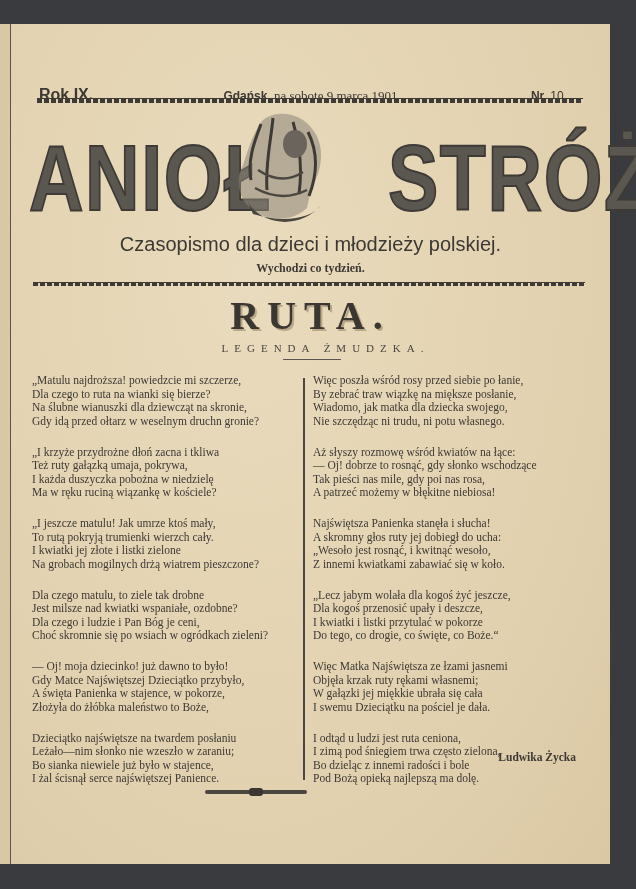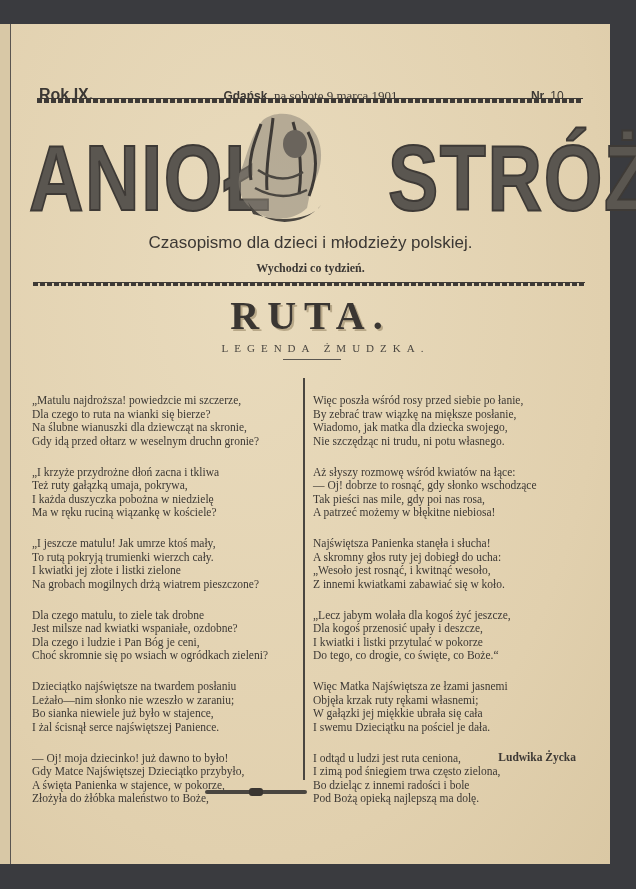--- a/index.html
+++ b/index.html
@@ -44,39 +44,39 @@
     transform:scaleY(1.0) scaleX(0.82);
     -webkit-text-stroke:2px #3e3a36;
   }
   .title .word.w1 { transform-origin:left center; }
   .title .word.w2 { transform-origin:right center; }
   .angel {
     position:absolute; left:222px; top:86px; width:100px; height:118px;
   }
   .subtitle {
     position:absolute; top:209px; left:0; width:599px; text-align:center;
-    font-family:"Liberation Sans", sans-serif; font-size:17px; color:#3c3834;
+    font-family:"Liberation Sans", sans-serif; font-size:20px; color:#3c3834;
   }
   .weekly {
     position:absolute; top:237px; left:0; width:599px; text-align:center;
     font-family:"Liberation Serif", serif; font-weight:bold; font-size:12px; color:#3c3834;
   }
   .poem-title {
     position:absolute; top:268px; left:0; width:599px; text-align:center;
     font-family:"Liberation Serif", serif; font-weight:bold; font-size:40px;
     letter-spacing:8px; color:#3a3632;
     text-shadow:2px 2px 0 #b8a888;
   }
   .poem-sub {
     position:absolute; top:318px; left:15px; width:599px; text-align:center;
     font-family:"Liberation Serif", serif; font-size:11px; letter-spacing:6px; color:#4a4640;
   }
   .short-rule { position:absolute; top:335px; left:272px; width:58px; border-top:1px solid #5a5650; }
   .col {
-    position:absolute; top:370px; width:285px;
+    position:absolute; top:350px; width:285px;
     font-family:"Liberation Serif", serif; font-size:11.5px; line-height:13.5px; color:#3c3834;
   }
   .col.left { left:21px; }
   .col.right { left:302px; }
   .stanza { margin:0 0 17.5px 0; }
   .stanza div { white-space:nowrap; }
   .col-divider { position:absolute; left:292px; top:354px; height:402px; border-left:2px solid #4a4640; }
   .signature {
     position:absolute; top:727px; right:34px;
     font-family:"Liberation Serif", serif; font-weight:bold; font-size:11.5px; color:#3c3834;
@@ -150,31 +150,31 @@
       <div>I kwiatki jej złote i listki zielone</div>
       <div>Na grobach mogilnych drżą wiatrem pieszczone?</div>
     </div>
     <div class="stanza">
       <div>Dla czego matulu, to ziele tak drobne</div>
       <div>Jest milsze nad kwiatki wspaniałe, ozdobne?</div>
       <div>Dla czego i ludzie i Pan Bóg je ceni,</div>
       <div>Choć skromnie się po wsiach w ogródkach zieleni?</div>
     </div>
     <div class="stanza">
+      <div>— Oj! moja dziecinko! już dawno to było!</div>
+      <div>Gdy Matce Najświętszej Dzieciątko przybyło,</div>
+      <div>A święta Panienka w stajence, w pokorze,</div>
+      <div>Złożyła do żłóbka maleństwo to Boże,</div>
+    </div>
+    <div class="stanza">
       <div>Dzieciątko najświętsze na twardem posłaniu</div>
       <div>Leżało—nim słonko nie wzeszło w zaraniu;</div>
       <div>Bo sianka niewiele już było w stajence,</div>
       <div>I żal ścisnął serce najświętszej Panience.</div>
     </div>
-    <div class="stanza">
-      <div>— Oj! moja dziecinko! już dawno to było!</div>
-      <div>Gdy Matce Najświętszej Dzieciątko przybyło,</div>
-      <div>A święta Panienka w stajence, w pokorze,</div>
-      <div>Złożyła do żłóbka maleństwo to Boże,</div>
-    </div>
   </div>
 
   <div class="col-divider"></div>
 
   <div class="col right">
     <div class="stanza">
       <div>Więc poszła wśród rosy przed siebie po łanie,</div>
       <div>By zebrać traw wiązkę na miększe posłanie,</div>
       <div>Wiadomo, jak matka dla dziecka swojego,</div>
       <div>Nie szczędząc ni trudu, ni potu własnego.</div>

